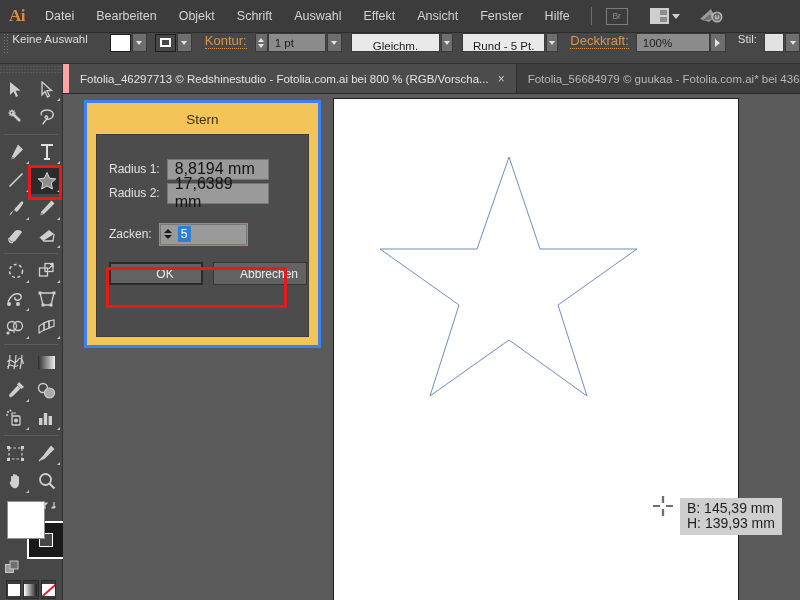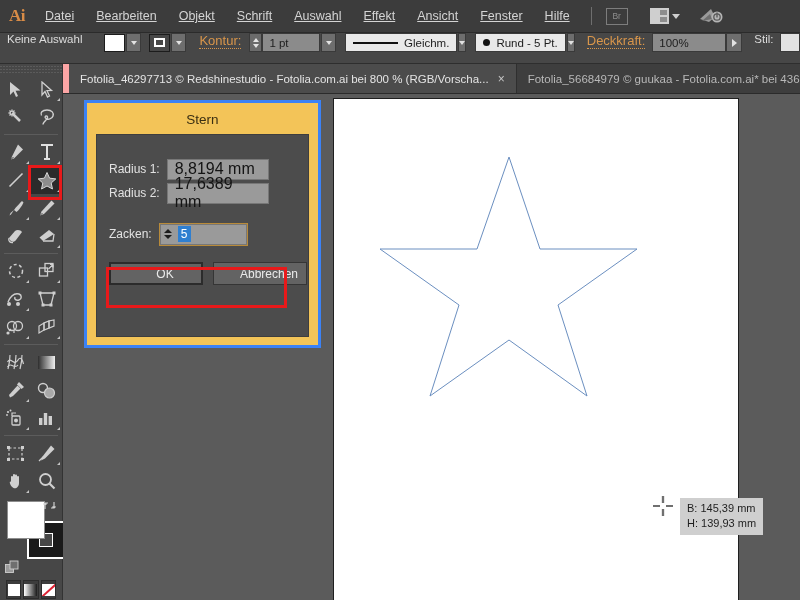--- a/index.html
+++ b/index.html
@@ -21,21 +21,21 @@
   }
   .ai-logo {
     width: 34px; height: 33px;
     display: flex; align-items: center; justify-content: center;
     color: #d98c47; font-size: 17px; font-weight: bold;
     font-family: "Liberation Serif", serif;
     letter-spacing: -0.5px;
   }
   .menu-item {
     color: #d4d4d4; font-size: 12.5px;
-    padding: 4px 11px; cursor: default; white-space: nowrap; text-decoration: underline;
+    padding: 4px 11px; cursor: default; white-space: nowrap;
   }
   .menu-sep {
     width: 1px; height: 18px; background: #6e6e6e; margin: 0 10px;
   }
   .br-btn {
     width: 22px; height: 17px; border: 1px solid #7d7d7d;
     color: #8f8f8f; font-size: 8.5px;
     display: flex; align-items: center; justify-content: center;
     margin-left: 4px;
   }
@@ -96,21 +96,21 @@
   .spinner .up { width: 0; height: 0; border-left: 3.5px solid transparent; border-right: 3.5px solid transparent; border-bottom: 4px solid #e4e4e4; }
   .spinner .dn { width: 0; height: 0; border-left: 3.5px solid transparent; border-right: 3.5px solid transparent; border-top: 4px solid #e4e4e4; }
   .field-gray {
     height: 19px; background: #8b8b8b; border: 1px solid #3a3a3a;
     color: #1d1d1d; font-size: 11.5px;
     display: flex; align-items: center; padding: 0 6px; white-space: nowrap;
   }
   .field-light {
     height: 19px; background: #e9e9e9; border: 1px solid #3a3a3a;
     color: #1d1d1d; font-size: 11.5px;
-    display: flex; align-items: center; gap: 6px; padding: 0 7px; white-space: nowrap;
+    display: flex; align-items: center; gap: 6px; padding: 0 7px; white-space: nowrap; flex-direction: column;
   }
   .stroke-line { width: 48px; height: 2px; background: #111; }
   .dot-profile { width: 7px; height: 7px; border-radius: 50%; background: #111; }
   .play-drop {
     width: 16px; height: 19px; background: #6e6e6e; border: 1px solid #3a3a3a;
     display: flex; align-items: center; justify-content: center;
   }
   .play-drop::after {
     content: ''; width: 0; height: 0;
     border-top: 4px solid transparent; border-bottom: 4px solid transparent;
@@ -209,21 +209,21 @@
   }
   .artboard {
     position: absolute; left: 270px; top: 4px; width: 406px; height: 502px;
     background: #ffffff; border: 1px solid #1f1f1f; border-bottom: none;
   }
   .starsvg { position: absolute; left: 0; top: 0; }
   .crosshair { position: absolute; left: 589px; top: 401px; width: 22px; height: 22px; }
   .tooltip {
     position: absolute; left: 617px; top: 404px;
     background: #cfcfcf; color: #1e1e1e;
-    font-size: 11px; line-height: 15px;
+    font-size: 14px; line-height: 15px;
     padding: 3px 7px 4px 7px;
     white-space: nowrap;
   }
 
   
   .dialog {
     position: absolute; left: 84px; top: 100px; width: 237px; height: 248px;
     background: #f3c458;
     border: 3px solid #3b82f6;
     z-index: 40;

